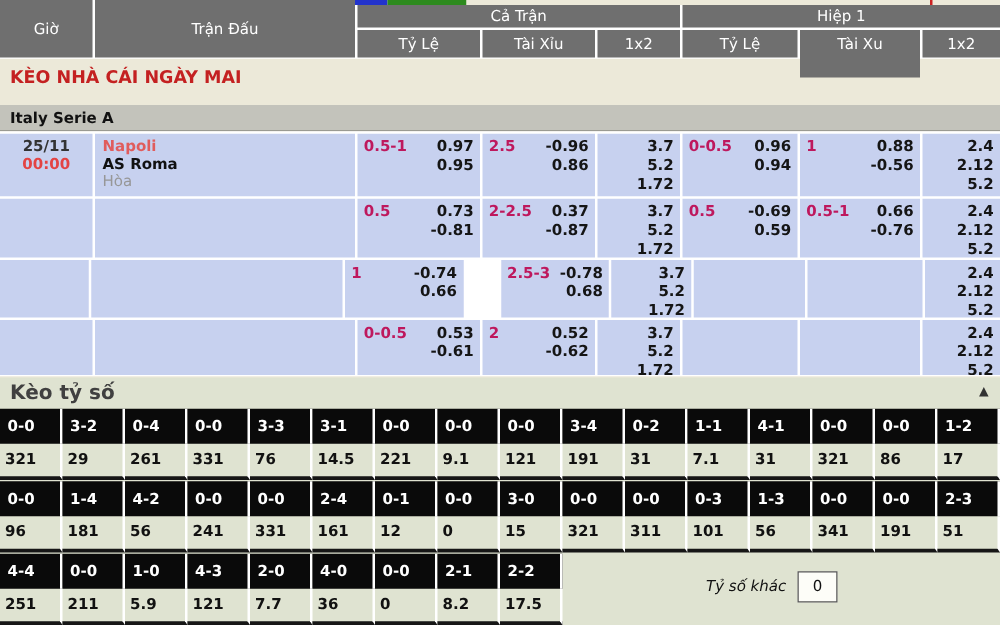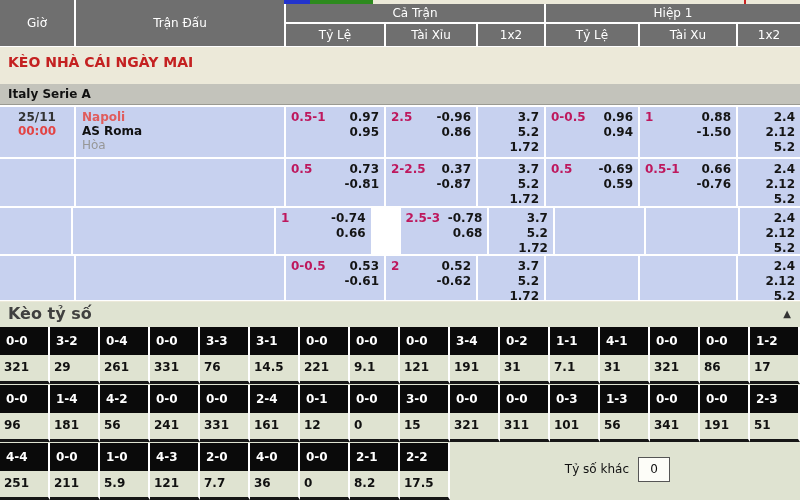--- a/index.html
+++ b/index.html
@@ -45,21 +45,21 @@
                   font-size:10px;color:#333;cursor:pointer;}
   .srow{position:absolute;left:0;width:800px;display:flex;}
   .sc{width:50px;height:28px;box-sizing:border-box;border-right:2px solid #fff;
       background:#0a0a0a;color:#fff;font-weight:bold;font-size:12px;line-height:28px;padding-left:6px;}
   .sv{width:50px;height:29px;box-sizing:border-box;border-right:2px solid #fff;
       border-bottom:3px solid #161616;color:#111;font-weight:bold;font-size:12px;
       line-height:25px;padding-left:4px;}
   .sfill{background:transparent;border-right:none;border-bottom:none;}
   .other-wrap{position:absolute;left:500px;top:152px;width:170px;height:30px;
               display:flex;align-items:center;justify-content:flex-end;gap:9px;}
-  .other-label{font-size:12px;color:#111;}
+  .other-label{font-size:12px;color:#111;font-style:italic;}
   .other-box{width:30px;height:23px;background:#fdfdf8;border:1px solid #555;
              text-align:center;line-height:23px;font-size:12px;color:#111;}
 </style>
 </head>
 <body>
 
 <div id="app">
 
   <div id="hdr">
     <div class="hdr-bg"></div>
@@ -71,21 +71,21 @@
     <div class="hcell" style="left:0;top:0;width:74px;height:46px;line-height:46px;">Giờ</div>
     <div class="hcell" style="left:76px;top:0;width:208px;height:46px;line-height:46px;">Trận Đấu</div>
 
     <div class="hcell" style="left:286px;top:4px;width:258px;height:18px;line-height:18px;">Cả Trận</div>
     <div class="hcell" style="left:546px;top:4px;width:254px;height:18px;line-height:18px;">Hiệp 1</div>
 
     <div class="hcell" style="left:286px;top:24px;width:98px;height:22px;line-height:22px;">Tỷ Lệ</div>
     <div class="hcell" style="left:386px;top:24px;width:90px;height:22px;line-height:22px;">Tài Xỉu</div>
     <div class="hcell" style="left:478px;top:24px;width:66px;height:22px;line-height:22px;">1x2</div>
     <div class="hcell" style="left:546px;top:24px;width:92px;height:22px;line-height:22px;">Tỷ Lệ</div>
-    <div class="hcell" style="left:640px;top:24px;width:96px;height:22px;line-height:22px;">Tài Xu</div>
+    <div class="hcell" style="left:640px;top:24px;width:96px;height:38px;line-height:22px;">Tài Xu</div>
     <div class="hcell" style="left:738px;top:24px;width:62px;height:22px;line-height:22px;">1x2</div>
   </div>
 
   <div class="page-title">KÈO NHÀ CÁI NGÀY MAI</div>
   <div class="league-bar">Italy Serie A</div>
 
   <div id="odds-area">
       <div class="orow" style="top: 2px; height: 50px;">
         <div class="ocell time-cell" style="width: 74px;">
           <div class="time-date">25/11</div>
@@ -121,21 +121,21 @@
           <div class="hc">0-0.5</div>
           <div class="vals">
             <div>0.96</div>
             <div>0.94</div>
           </div>
         </div>
         <div class="ocell" style="width: 96px;">
           <div class="hc">1</div>
           <div class="vals">
             <div>0.88</div>
-            <div>-1.50</div>
+            <div>-0.56</div>
           </div>
         </div>
         <div class="ocell" style="width: 62px;">
           <div class="vals">
             <div>2.4</div>
             <div>2.12</div>
             <div>5.2</div>
           </div>
         </div>
       </div>

